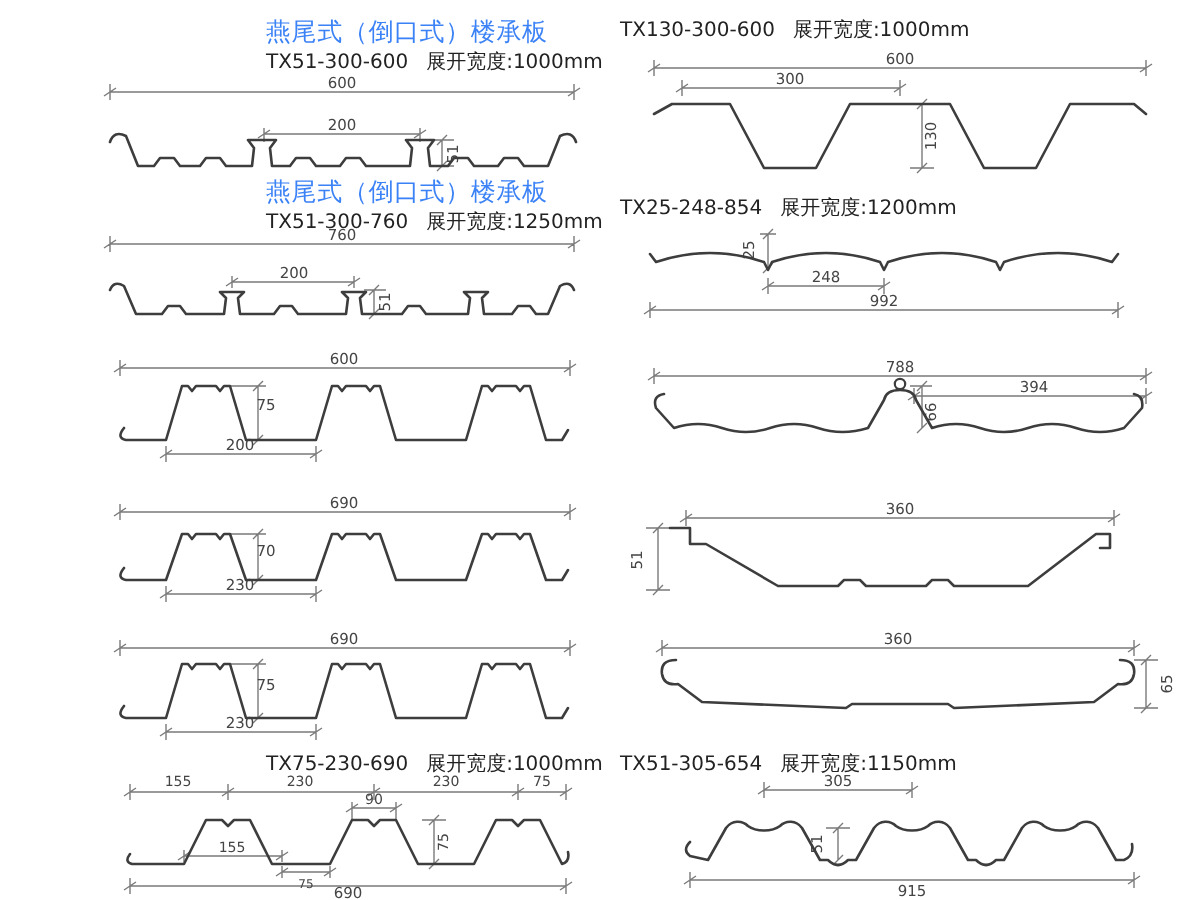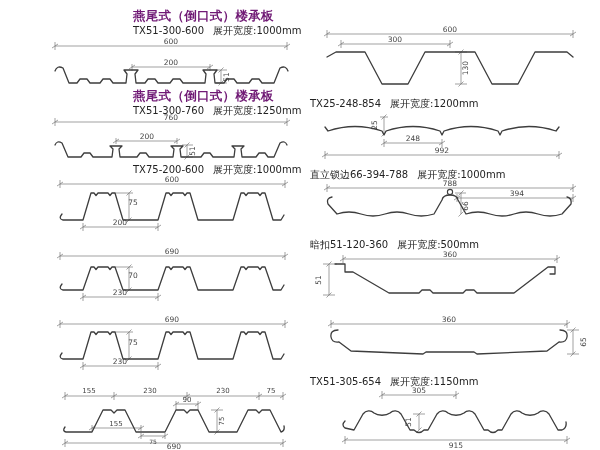--- a/index.html
+++ b/index.html
@@ -1,19 +1,19 @@
 <!DOCTYPE html>
 <html><head>
 <meta charset="utf-8">
 <style>
   html,body{margin:0;padding:0;background:#e8e8e8}
   #screen{position:relative;width:600px;height:450px;background:#ffffff;
     font-family:"DejaVu Sans",sans-serif;overflow:hidden}
   .abs{position:absolute;white-space:nowrap}
-  .hdr{font-size:12.5px;font-weight:bold;color:#701a75;letter-spacing:.3px}
+  .hdr{font-size:12.5px;font-weight:normal;color:#3b82f6;letter-spacing:.3px}
   .ttl{font-size:10px;color:#222}
   .ttl .mdl{margin-right:9px}
   svg{position:absolute;overflow:visible}
   .pf{fill:none;stroke:#3d3d3d;stroke-width:1.3;stroke-linejoin:round;stroke-linecap:round}
   .dl{fill:none;stroke:#7a7a7a;stroke-width:.7}
   text.dm{font-size:7.5px;fill:#454545;text-anchor:middle;font-family:"DejaVu Sans",sans-serif}
   text.dm7{font-size:7px}
   text.dm6{font-size:6px}
   circle.pf{fill:#ffffff;stroke-width:1.1}
 </style>
@@ -39,23 +39,20 @@
     <span class="mdl">TX51-300-760</span><span>展开宽度:1250mm</span>
   </div>
   <svg style="left:35px;top:114px" width="265" height="48">
     <path class="dl" d="M20,8H252 M20,4V12 M252,4V12 M17,10l6,-4 M249,10l6,-4 M81,27H142 M81,24V30 M142,24V30 M78,29l6,-4 M139,29l6,-4 M152,31V43 M147,31H158 M147,43H158 M149.5,33.5l5,-5 M149.5,45.5l5,-5"></path>
     <text class="dm" x="136" y="6">760</text>
     <text class="dm" x="112" y="25">200</text>
     <text class="dm" transform="rotate(-90 160 37)" x="160" y="37">51</text>
     <path class="pf" d="M20,31 q2,-5 7,-2 l6,14 h13 l3,-4 h6 l3,4 h19 l1,-8 l-3,-3 h12 l-3,3 l1,8 h17 l3,-4 h6 l3,4 h24 l1,-8 l-3,-3 h12 l-3,3 l1,8 h20 l3,-4 h6 l3,4 h21 l1,-8 l-3,-3 h12 l-3,3 l1,8 h14 l3,-4 h6 l3,4 h6 l6,-14 q5,-3 7,2"></path>
   </svg>
 
-  <div class="abs ttl" style="left:133px;top:163px">
-    <span class="mdl">TX75-200-600</span><span>展开宽度:1000mm</span>
-  </div>
   <svg style="left:35px;top:176px" width="265" height="58">
     <path class="dl" d="M25,8H250 M25,4V12 M250,4V12 M22,10l6,-4 M247,10l6,-4 M80,17H98 M94,17V44 M91.5,19.5l5,-5 M91.5,46.5l5,-5 M48,51H123 M48,47V55 M123,47V55 M45,53l6,-4 M120,53l6,-4"></path>
     <text class="dm" x="137" y="6">600</text>
     <text class="dm" x="98" y="29" text-anchor="start">75</text>
     <text class="dm" x="85" y="49">200</text>
     <path class="pf" d="M27,38 q-4,5 1,6 h20 L56,17 h3 l2,2.5 l2,-2.5 h10 l2,2.5 l2,-2.5 h3 L88,44 h35 L131,17 h3 l2,2.5 l2,-2.5 h10 l2,2.5 l2,-2.5 h3 L163,44 h35 L206,17 h3 l2,2.5 l2,-2.5 h10 l2,2.5 l2,-2.5 h3 L238,44 h8 l3,-5"></path>
   </svg>
 
   <svg style="left:35px;top:248px" width="265" height="54">
     <path class="dl" d="M25,8H250 M25,4V12 M250,4V12 M22,10l6,-4 M247,10l6,-4 M80,19H98 M94,19V42 M91.5,21.5l5,-5 M91.5,44.5l5,-5 M48,49H123 M48,45V53 M123,45V53 M45,51l6,-4 M120,51l6,-4"></path>
@@ -66,68 +63,68 @@
   </svg>
 
   <svg style="left:35px;top:316px" width="265" height="56">
     <path class="dl" d="M25,8H250 M25,4V12 M250,4V12 M22,10l6,-4 M247,10l6,-4 M80,16H98 M94,16V43 M91.5,18.5l5,-5 M91.5,45.5l5,-5 M48,50H123 M48,46V54 M123,46V54 M45,52l6,-4 M120,52l6,-4"></path>
     <text class="dm" x="137" y="6">690</text>
     <text class="dm" x="98" y="29" text-anchor="start">75</text>
     <text class="dm" x="85" y="48">230</text>
     <path class="pf" d="M27,37 q-4,5 1,6 h20 L56,16 h3 l2,2.5 l2,-2.5 h10 l2,2.5 l2,-2.5 h3 L88,43 h35 L131,16 h3 l2,2.5 l2,-2.5 h10 l2,2.5 l2,-2.5 h3 L163,43 h35 L206,16 h3 l2,2.5 l2,-2.5 h10 l2,2.5 l2,-2.5 h3 L238,43 h8 l3,-5"></path>
   </svg>
 
+  <div class="abs ttl" style="left:133px;top:375px">
+    <span class="mdl">TX75-230-690</span><span>展开宽度:1000mm</span>
+  </div>
   <svg style="left:35px;top:386px" width="265" height="64">
     <path class="dl" d="M30,10H248 M30,6V14 M79,6V14 M152,6V14 M224,6V14 M248,6V14 M27,12l6,-4 M76,12l6,-4 M149,12l6,-4 M221,12l6,-4 M245,12l6,-4 M141,18H163 M141,15V24 M163,15V24 M138,20l6,-4 M160,20l6,-4 M57,42H106 M57,39V45 M106,39V45 M54,44l6,-4 M103,44l6,-4 M106,50H130 M106,47V53 M130,47V53 M103,52l6,-4 M127,52l6,-4 M176,24H188 M182,24V46 M179.5,26.5l5,-5 M179.5,48.5l5,-5 M30,57H248 M30,53V61 M248,53V61 M27,59l6,-4 M245,59l6,-4"></path>
     <text class="dm dm7" x="54" y="7">155</text>
     <text class="dm dm7" x="115" y="7">230</text>
     <text class="dm dm7" x="188" y="7">230</text>
     <text class="dm dm7" x="236" y="7">75</text>
     <text class="dm dm7" x="152" y="16">90</text>
     <text class="dm dm7" x="81" y="40">155</text>
     <text class="dm dm6" x="118" y="58">75</text>
     <text class="dm dm7" transform="rotate(-90 189 35)" x="189" y="35">75</text>
     <text class="dm" x="139" y="63">690</text>
     <path class="pf" d="M30,41 q-3,4 1,5 h26 L68,24 h8 l3,3 l3,-3 h8 L101,46 h29 L141,24 h8 l3,3 l3,-3 h8 L174,46 h28 L213,24 h8 l3,3 l3,-3 h8 L246,46 q4,-1 3,-6"></path>
   </svg>
 
+  <div class="abs ttl" style="left:310px;top:8px">
+    <span class="mdl">TX130-300-600</span><span>展开宽度:1000mm</span>
+  </div>
   <svg style="left:305px;top:24px" width="290" height="66">
     <path class="dl" d="M22,10H268 M22,6V14 M268,6V14 M19,12l6,-4 M265,12l6,-4 M36,20H145 M36,16V24 M145,16V24 M33,22l6,-4 M142,22l6,-4 M150,28H162 M156,28V60 M150,60H162 M153.5,30.5l5,-5 M153.5,62.5l5,-5"></path>
     <text class="dm" x="145" y="8">600</text>
     <text class="dm" x="90" y="18">300</text>
     <text class="dm" transform="rotate(-90 163 44)" x="163" y="44">130</text>
     <path class="pf" d="M22,33 l9,-5 h29 L77,60 h26 L120,28 h50 L187,60 h26 L230,28 h32 l6,5"></path>
   </svg>
 
   <div class="abs ttl" style="left:310px;top:97px">
     <span class="mdl">TX25-248-854</span><span>展开宽度:1200mm</span>
   </div>
   <svg style="left:305px;top:110px" width="290" height="52">
     <path class="dl" d="M75,7H83 M79,7V24 M76.5,9.5l5,-5 M76.5,26.5l5,-5 M79,33H137 M79,29V37 M137,29V37 M76,35l6,-4 M134,35l6,-4 M20,45H254 M20,41V49 M254,41V49 M17,47l6,-4 M251,47l6,-4"></path>
     <text class="dm" transform="rotate(-90 72 15)" x="72" y="15">25</text>
     <text class="dm" x="108" y="31">248</text>
     <text class="dm" x="137" y="43">992</text>
     <path class="pf" d="M20,17 l3,4 Q50,12 77,21 l2,4 l2,-4 Q108,12 135,21 l2,4 l2,-4 Q166,12 193,21 l2,4 l2,-4 Q224,12 251,21 l3,-4"></path>
   </svg>
 
-  <div class="abs ttl" style="left:310px;top:168px">
-    <span class="mdl">直立锁边66-394-788</span><span>展开宽度:1000mm</span>
-  </div>
   <svg style="left:305px;top:180px" width="290" height="50">
     <path class="dl" d="M22,8H268 M22,4V12 M268,4V12 M19,10l6,-4 M265,10l6,-4 M152,18H268 M152,14V22 M268,14V22 M149,20l6,-4 M265,20l6,-4 M150,13H161 M156,13V34 M153.5,15.5l5,-5 M153.5,36.5l5,-5"></path>
     <text class="dm" x="145" y="6">788</text>
     <text class="dm" x="212" y="16">394</text>
     <text class="dm" transform="rotate(-90 163 26)" x="163" y="26">66</text>
     <path class="pf" d="M27,17 q-6,1 -4,7 l9,10 q12,-4 24,0 q12,4 24,0 q12,-4 24,0 q12,4 25,0 l8,-14 q1,-5 8,-5 q7,0 8,5 l8,14 q12,-4 24,0 q12,4 24,0 q12,-4 24,0 q12,4 24,0 l9,-10 q1,-6 -4,-7"></path>
     <circle class="pf" cx="145" cy="12" r="2.6"></circle>
   </svg>
 
-  <div class="abs ttl" style="left:310px;top:238px">
-    <span class="mdl">暗扣51-120-360</span><span>展开宽度:500mm</span>
-  </div>
   <svg style="left:305px;top:250px" width="290" height="52">
     <path class="dl" d="M38,9H252 M38,5V13 M252,5V13 M35,11l6,-4 M249,11l6,-4 M18,14H32 M24,14V45 M18,45H30 M21.5,16.5l5,-5 M21.5,47.5l5,-5"></path>
     <text class="dm" x="145" y="7">360</text>
     <text class="dm" transform="rotate(-90 16 30)" x="16" y="30">51</text>
     <path class="pf" d="M30,14 h10 v8 h8 L84,43 h30 l3,-3 h8 l3,3 h30 l3,-3 h8 l3,3 h37 L243,17 h7 v7 h-5"></path>
   </svg>
 
   <svg style="left:305px;top:316px" width="290" height="46">
     <path class="dl" d="M26,8H262 M26,4V12 M262,4V12 M23,10l6,-4 M259,10l6,-4 M262,14H274 M268,14V38 M262,38H274 M265.5,16.5l5,-5 M265.5,40.5l5,-5"></path>
     <text class="dm" x="144" y="6">360</text>

